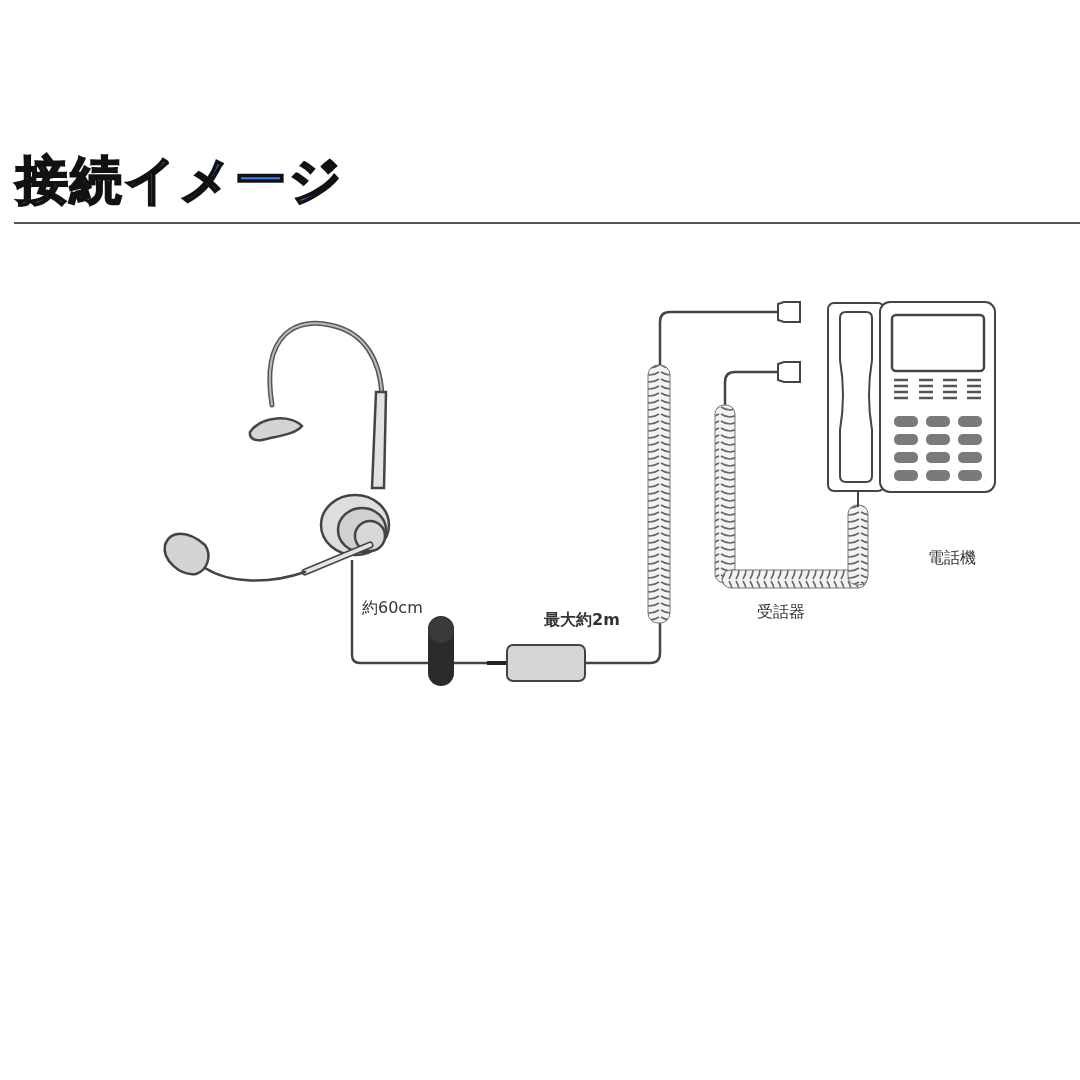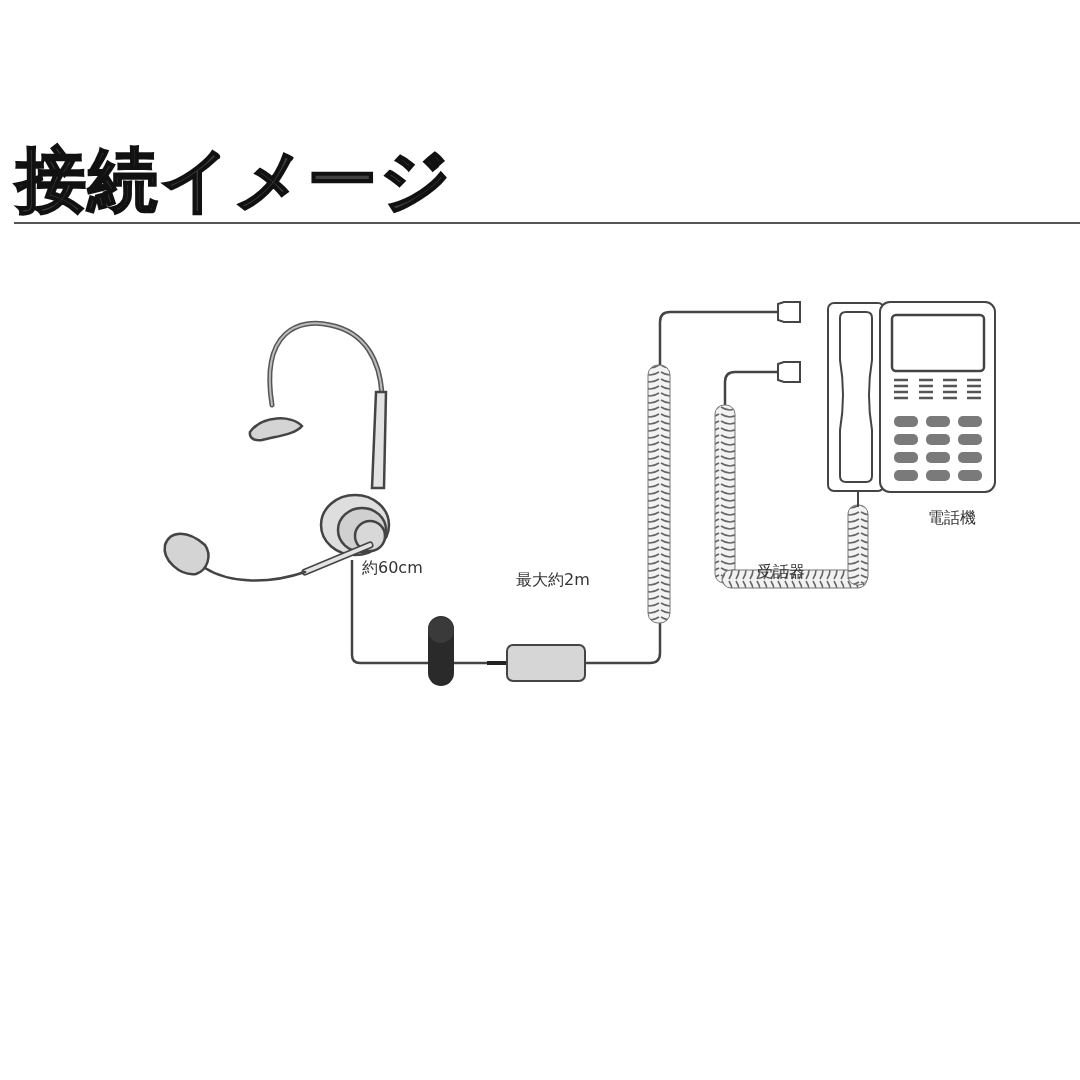--- a/index.html
+++ b/index.html
@@ -1,20 +1,20 @@
 <!DOCTYPE html>
 <html><head>
 <meta charset="utf-8">
 <style>
   html, body { margin:0; padding:0; background:#ffffff; }
   body { width:1080px; height:1080px; position:relative; overflow:hidden; font-family:"DejaVu Sans", sans-serif; }
-  .title { position:absolute; left:16px; top:140px; font-size:70px; font-weight:900; color:#404040; letter-spacing:2px; line-height:80px; font-family:"DejaVu Sans", sans-serif; -webkit-text-stroke:2px #111; }
+  .title { position:absolute; left:16px; top:140px; font-size:52px; font-weight:900; color:#3b82f6; letter-spacing:2px; line-height:80px; font-family:"DejaVu Sans", sans-serif; -webkit-text-stroke:2px #111; }
   .rule { position:absolute; left:14px; top:222px; width:1066px; height:2px; background:#555; }
   svg.diagram { position:absolute; left:0; top:0; }
-  .lbl { position:absolute; font-size:16px; color:#333; font-family:"DejaVu Sans", sans-serif; white-space:nowrap; }
+  .lbl { position:absolute; font-size:16px; color:#333; font-family:"DejaVu Sans", sans-serif; white-space:nowrap;margin-top:40px; }
 </style>
 </head>
 <body>
 
 <div class="title">接続イメージ</div>
 <div class="rule"></div>
 
 <svg class="diagram" width="1080" height="1080" viewBox="0 0 1080 1080">
   <defs>
     <pattern id="coilV" x="0" y="0" width="20" height="7" patternUnits="userSpaceOnUse">
@@ -96,15 +96,15 @@
         <rect x="926" y="452" width="24" height="11" rx="5"></rect>
         <rect x="958" y="452" width="24" height="11" rx="5"></rect>
       <rect x="894" y="470" width="24" height="11" rx="5"></rect>
         <rect x="926" y="470" width="24" height="11" rx="5"></rect>
         <rect x="958" y="470" width="24" height="11" rx="5"></rect>
     </g>
   </g>
 </svg>
 
 <div class="lbl" style="left:362px;top:558px;">約60cm</div>
-<div class="lbl" style="left:516px;top:570px;">最大約2m</div>
+<div class="lbl" style="left:544px;top:570px;font-weight:bold;">最大約2m</div>
 <div class="lbl" style="left:757px;top:562px;">受話器</div>
 <div class="lbl" style="left:928px;top:508px;">電話機</div>
 
 </body></html>

